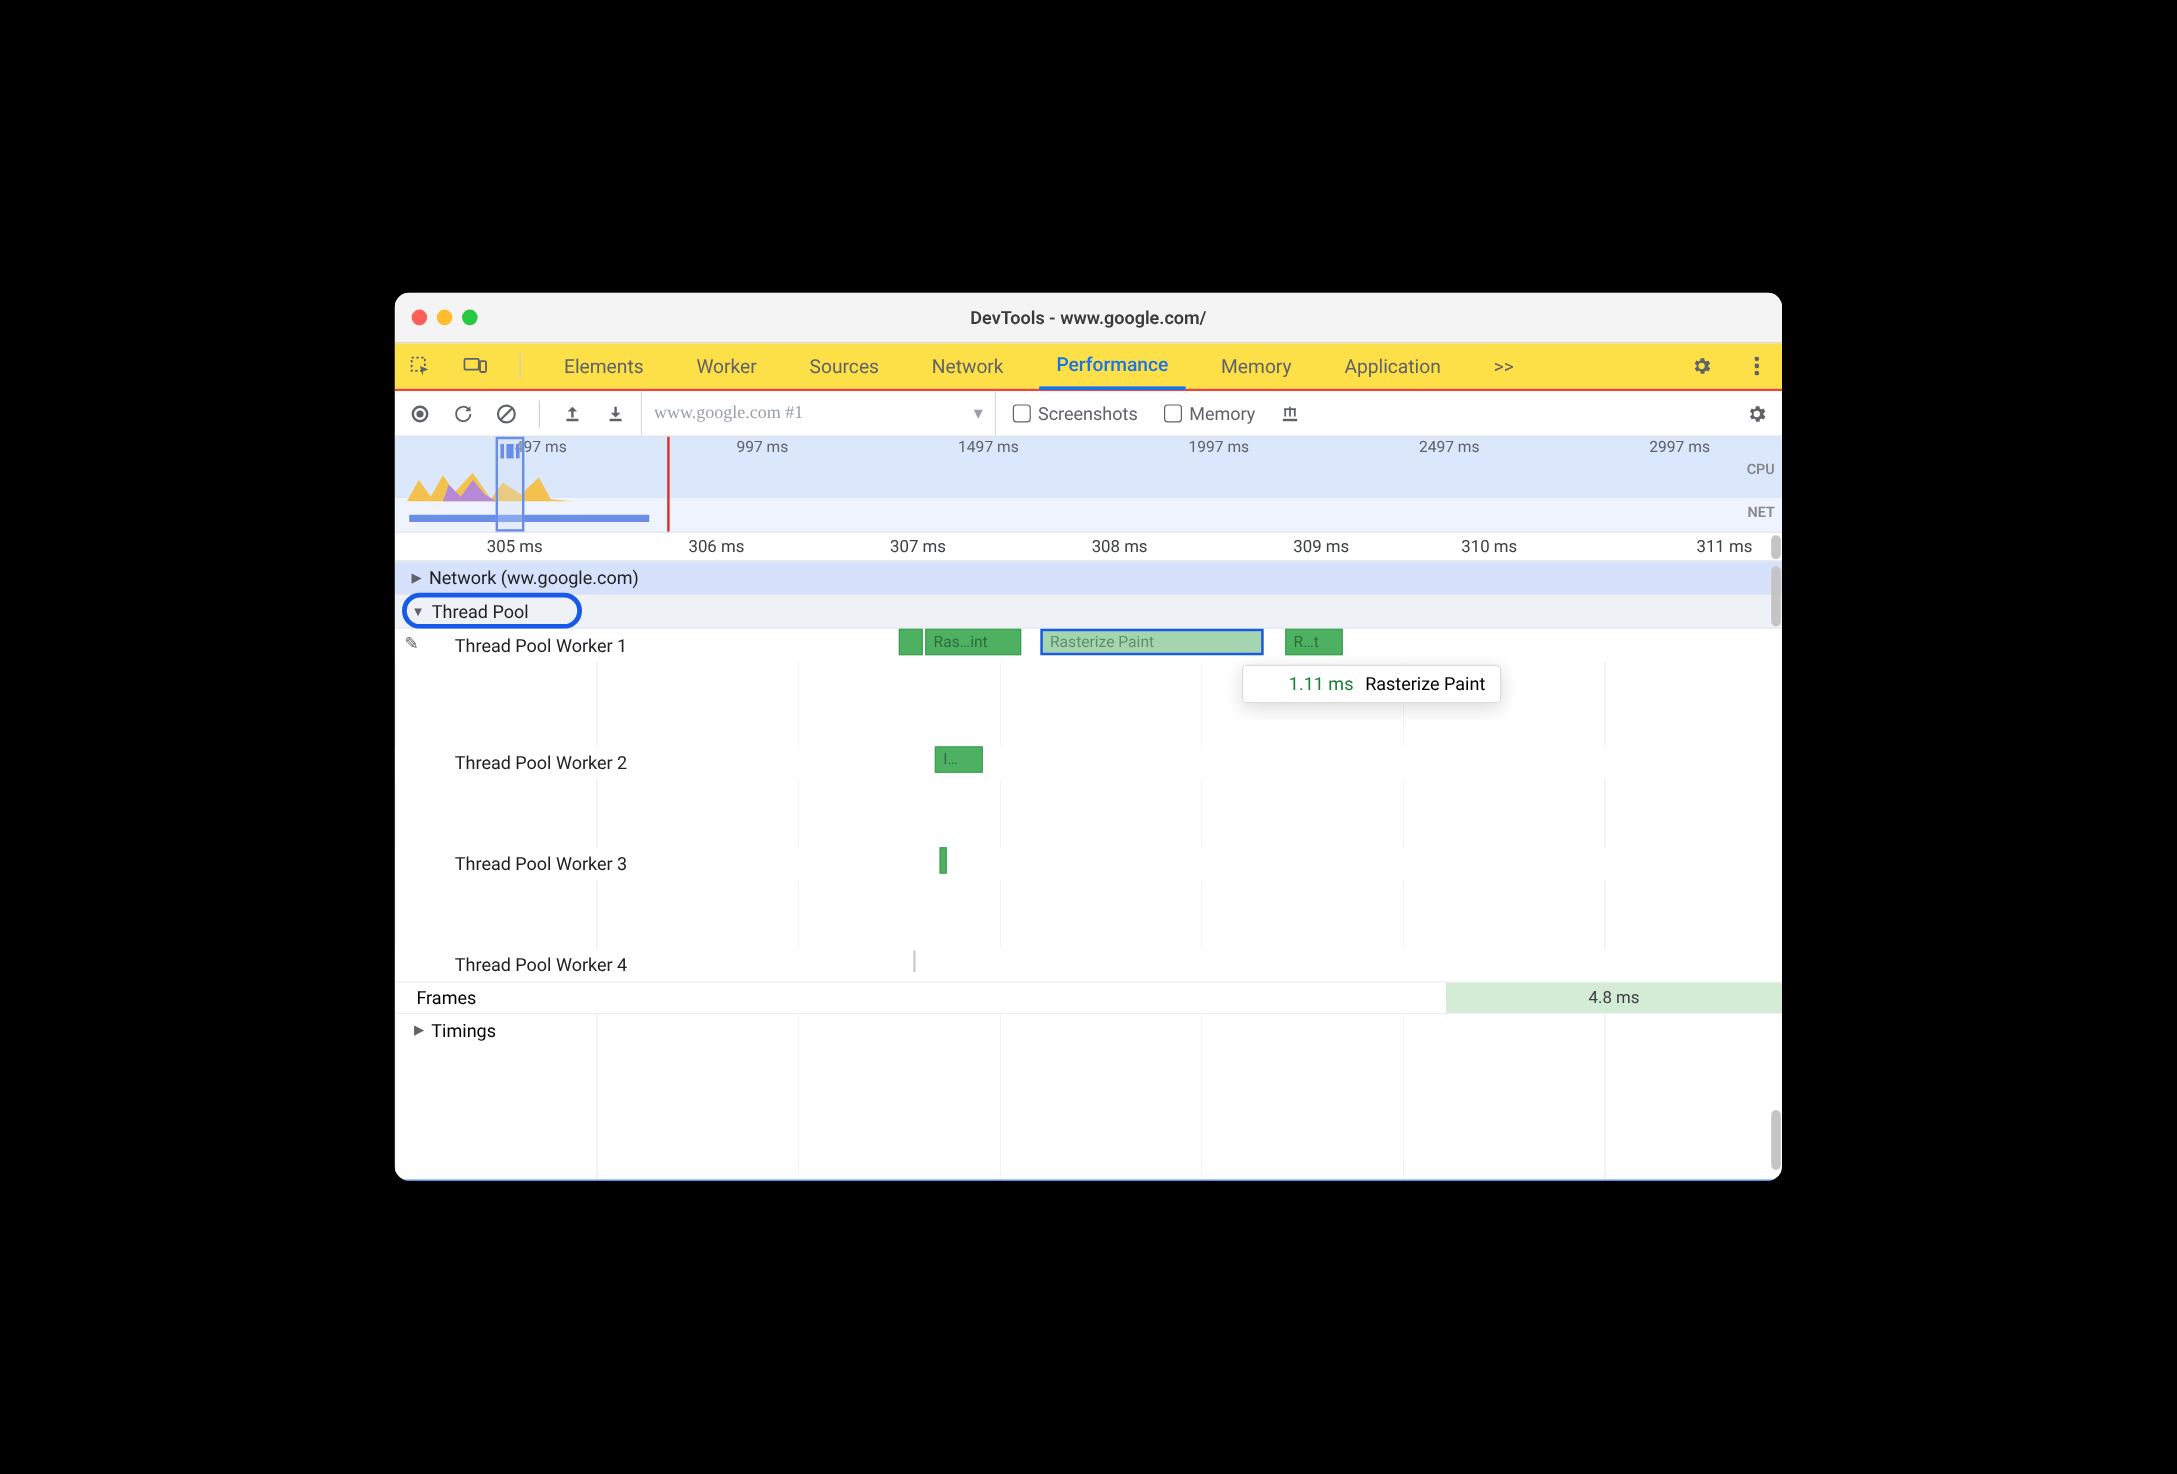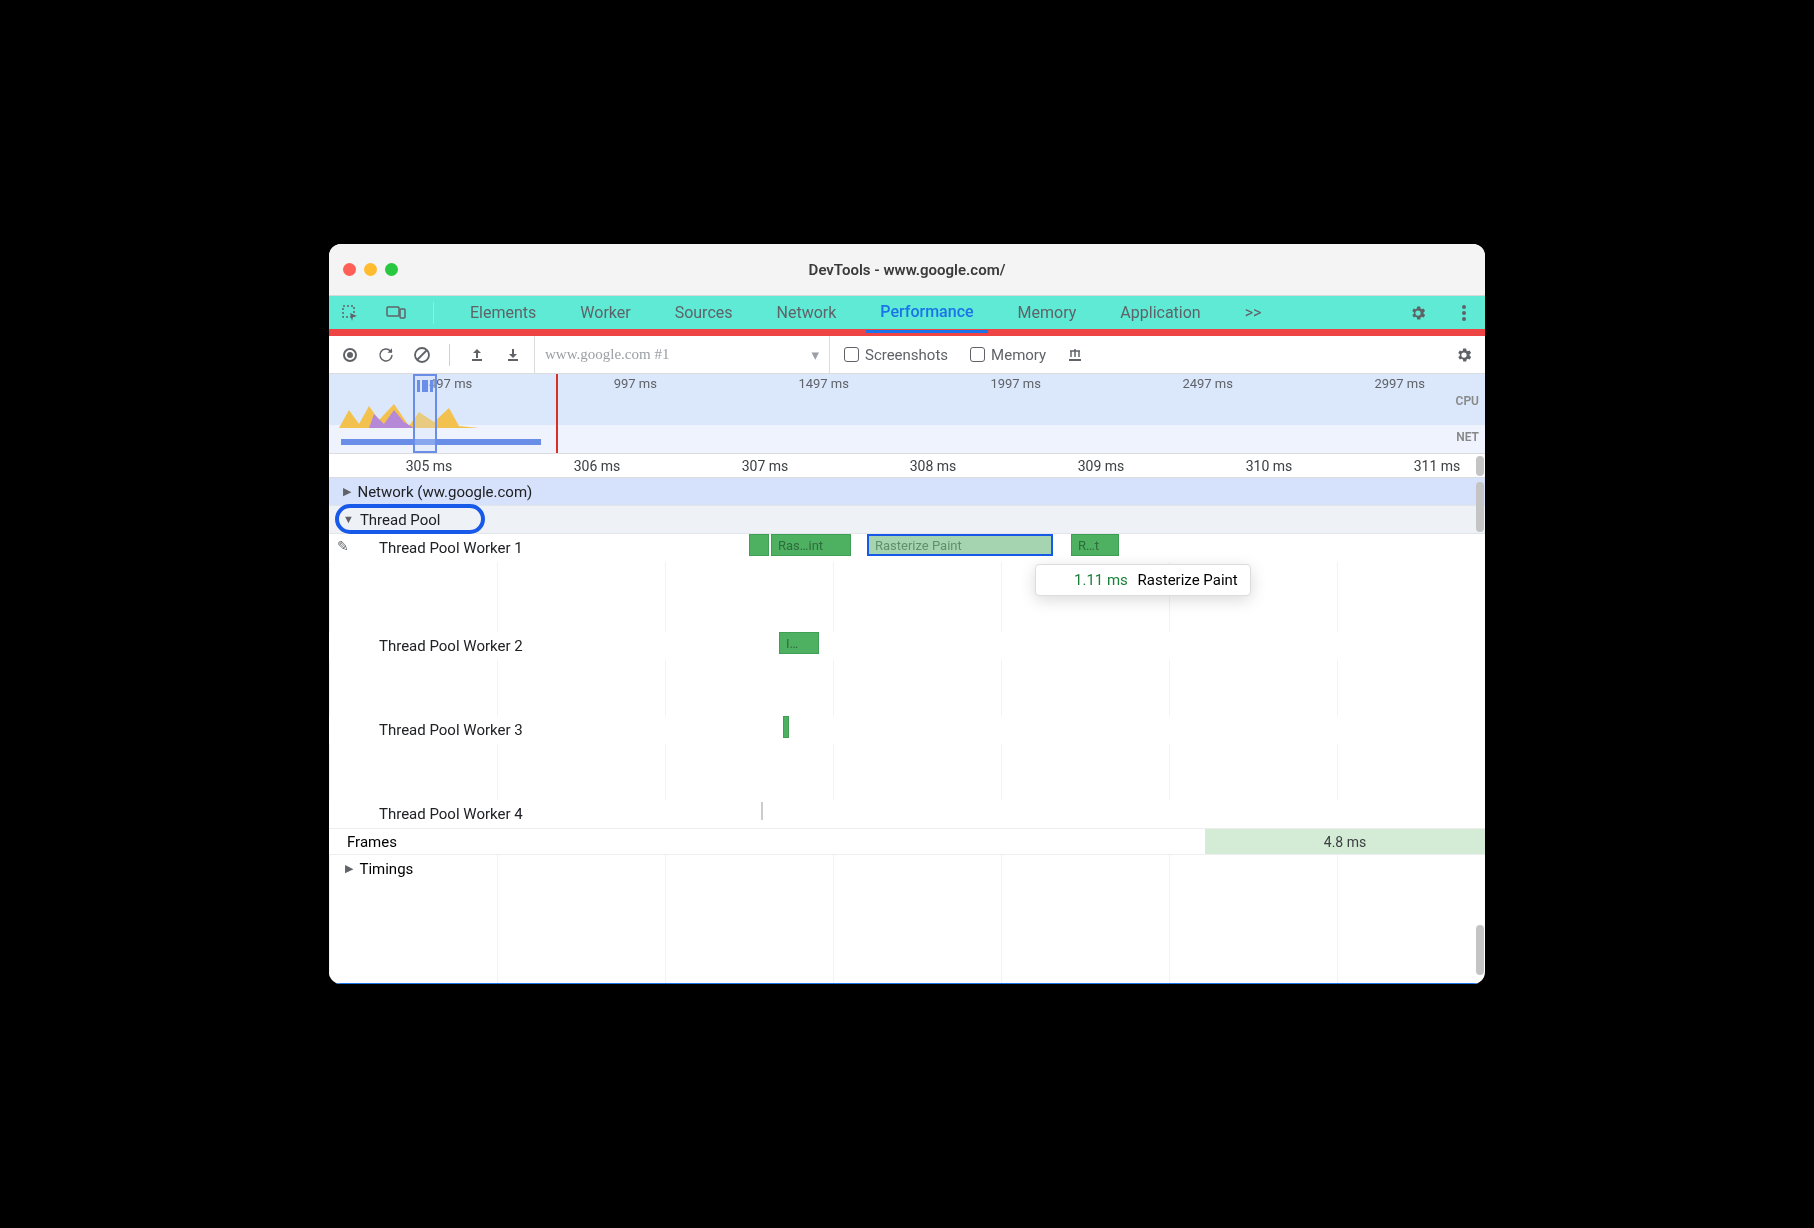--- a/index.html
+++ b/index.html
@@ -18,36 +18,36 @@
     background: #fff;
     border-radius: 12px;
     overflow: hidden;
     box-shadow: 0 30px 90px rgba(0,0,0,0.5);
     display: flex;
     flex-direction: column;
     position: relative;
   }
   
   .titlebar {
-    height: 52px;
+    height: 42px;
     background: #f4f4f4;
     display: flex;
     align-items: center;
     position: relative;
     border-bottom: 1px solid #d9d9d9;
   }
   .traffic-lights { display:flex; gap:8px; position:absolute; left:14px; }
   .tl { width:13px; height:13px; border-radius:50%; }
   .tl-red{background:#ff5f57;} .tl-yellow{background:#febc2e;} .tl-green{background:#28c840;}
   .titlebar-title { width:100%; text-align:center; font-size:15px; font-weight:600; color:#3a3a3a;}
   
   .tabsrow {
     height: 40px;
-    background: #5eead4;
-    border-bottom: 7px solid #ef4444;
+    background: #fde047;
+    border-bottom: 2px solid #ef4444;
     display:flex;
     align-items:center;
     padding: 0 6px;
     gap: 16px;
     font-size: 16px;
     color:#5f6368;
   }
   .iconbtn {
     width:30px; height:30px; display:flex; align-items:center; justify-content:center;
     border-radius:4px; cursor:pointer;
@@ -290,21 +290,21 @@
     <div class="cpu-label">CPU</div>
     <div class="net-label">NET</div>
   </div>
 
   <div class="ruler">
     <span style="left:100px">305 ms</span>
     <span style="left:268px">306 ms</span>
     <span style="left:436px">307 ms</span>
     <span style="left:604px">308 ms</span>
     <span style="left:772px">309 ms</span>
-    <span style="left:940px">310 ms</span>
+    <span style="left:912px">310 ms</span>
     <span style="left:1108px">311 ms</span>
     <div class="scrollthumb" style="top:2px;height:20px;"></div>
   </div>
 
   <div class="flame">
 
     <div class="row-header network-row">
       <span class="arrow">▶</span>
       <span>Network (ww.google.com)</span>
     </div>

